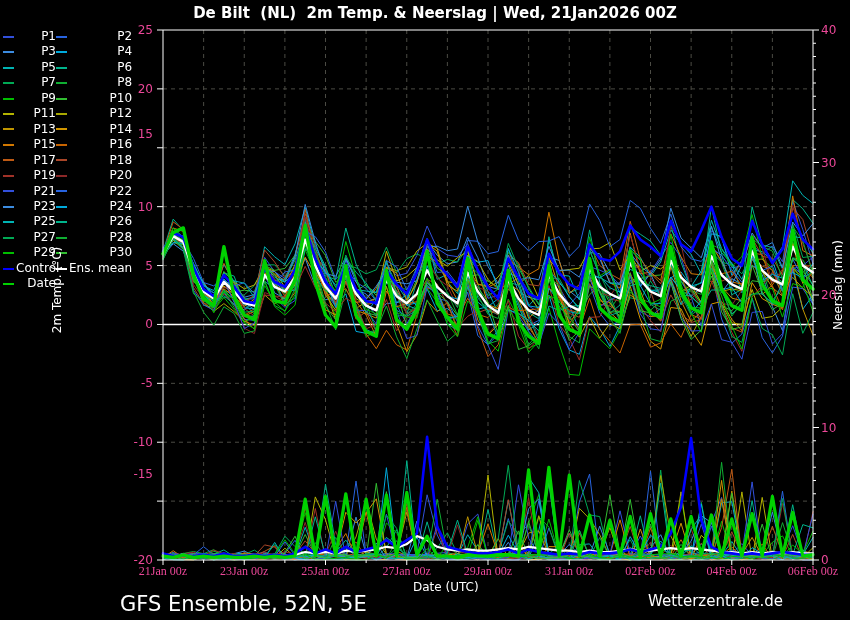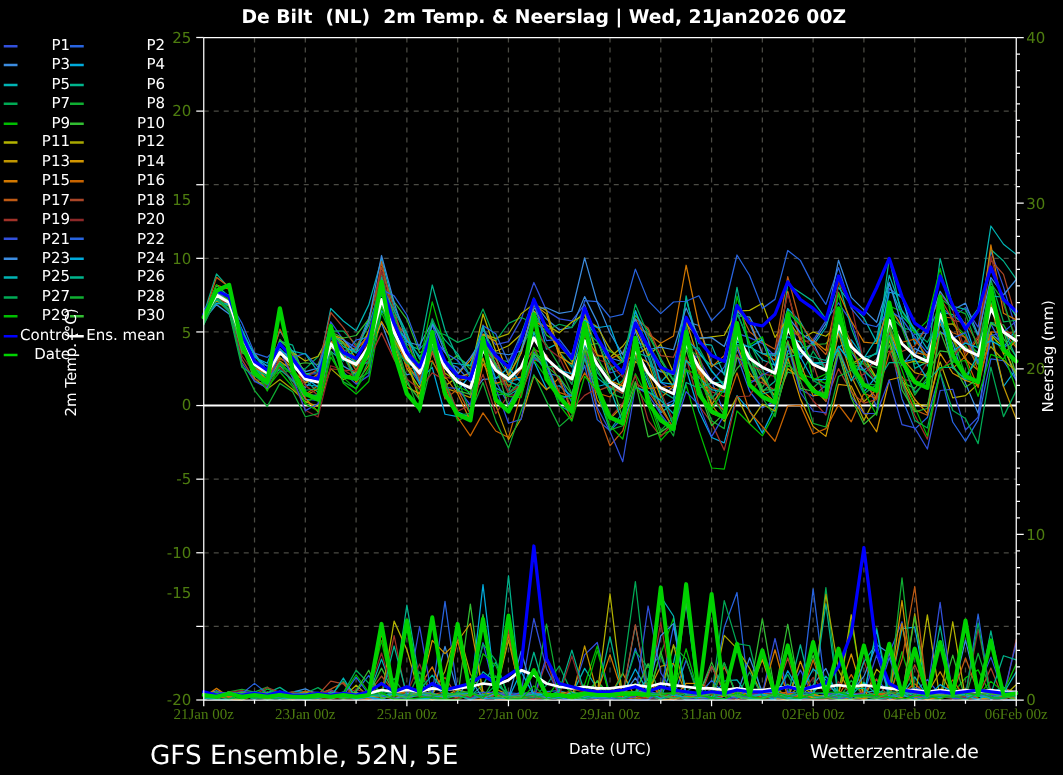--- a/index.html
+++ b/index.html
@@ -7,25 +7,25 @@
          font-family:"DejaVu Sans","Liberation Sans",sans-serif;color:#fff;}
   #chart-title{position:absolute;top:4px;left:20px;width:830px;text-align:center;
          font-size:15px;font-weight:bold;white-space:pre;}
   #legend{position:absolute;top:29px;left:3px;display:grid;grid-template-columns:53px auto;
          font-size:12px;line-height:15.45px;}
   .leg-item{white-space:nowrap;display:flex;align-items:center;justify-content:space-between;}
   .leg-swatch{display:inline-block;width:11px;height:2px;margin-right:2px;flex:0 0 11px;}
   .ylab{position:absolute;font-size:12px;white-space:nowrap;}
   #ylab-left{left:-43px;top:283px;width:200px;text-align:center;transform:rotate(-90deg);transform-origin:center;}
   #ylab-right{left:738px;top:278px;width:200px;text-align:center;transform:rotate(-90deg);transform-origin:center;}
-  .tick-label{position:absolute;font-size:12px;color:#4d7c0f;}
+  .tick-label{position:absolute;font-size:12px;color:#ec4899;}
   .tick-left{width:40px;text-align:right;}
   .tick-right{width:40px;text-align:left;}
   .tick-bottom{width:80px;text-align:center;top:564px;font-family:Liberation Serif, serif;}
-  #xlab{position:absolute;left:413px;top:592px;width:150px;text-align:center;font-size:12px;}
+  #xlab{position:absolute;left:413px;top:580px;width:150px;font-size:12px;}
   #footer-left{position:absolute;left:120px;top:592px;font-size:21px;}
   #footer-right{position:absolute;left:648px;top:592px;font-size:15px;}
   svg{position:absolute;top:0;left:0;}
 </style>
 </head>
 <body>
 
 <div id="stage">
   <div id="chart-title">De Bilt  (NL)  2m Temp. &amp; Neerslag | Wed, 21Jan2026 00Z</div>
 
@@ -328,21 +328,21 @@
       <line x1="731.75" y1="560" x2="731.75" y2="565" stroke="#ffffff" stroke-width="1"></line>
       <line x1="772.375" y1="560" x2="772.375" y2="563" stroke="#ffffff" stroke-width="1"></line>
       <line x1="813" y1="560" x2="813" y2="565" stroke="#ffffff" stroke-width="1"></line>
     </svg>
 
   <div id="ylab-left" class="ylab">2m Temp. (°C)</div>
   <div id="ylab-right" class="ylab">Neerslag (mm)</div>
   <div id="ticks">
       <div class="tick-label tick-left" style="left: 113px; top: 23px;">25</div>
       <div class="tick-label tick-left" style="left: 113px; top: 81.8889px;">20</div>
-      <div class="tick-label tick-left" style="left: 113px; top: 153px;">15</div>
+      <div class="tick-label tick-left" style="left: 113px; top: 127px;">15</div>
       <div class="tick-label tick-left" style="left: 113px; top: 199.667px;">10</div>
       <div class="tick-label tick-left" style="left: 113px; top: 258.556px;">5</div>
       <div class="tick-label tick-left" style="left: 113px; top: 317.444px;">0</div>
       <div class="tick-label tick-left" style="left: 113px; top: 376.333px;">-5</div>
       <div class="tick-label tick-left" style="left: 113px; top: 435.222px;">-10</div>
       <div class="tick-label tick-left" style="left: 113px; top: 467px;">-15</div>
       <div class="tick-label tick-left" style="left: 113px; top: 553px;">-20</div>
       <div class="tick-label tick-right" style="left: 821px; top: 23px;">40</div>
       <div class="tick-label tick-right" style="left: 821px; top: 155.5px;">30</div>
       <div class="tick-label tick-right" style="left: 821px; top: 288px;">20</div>

